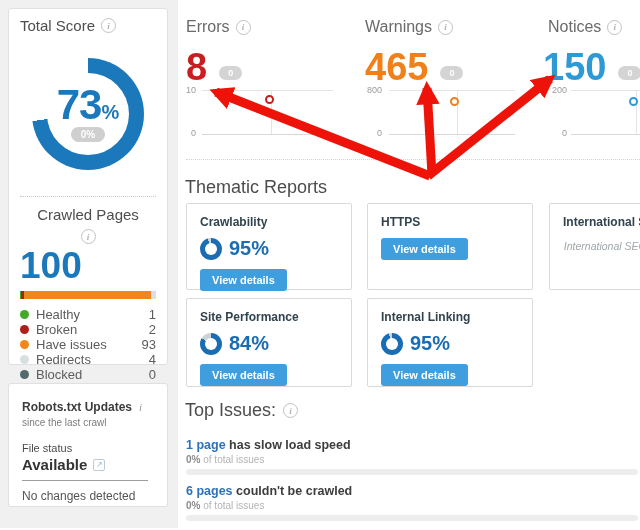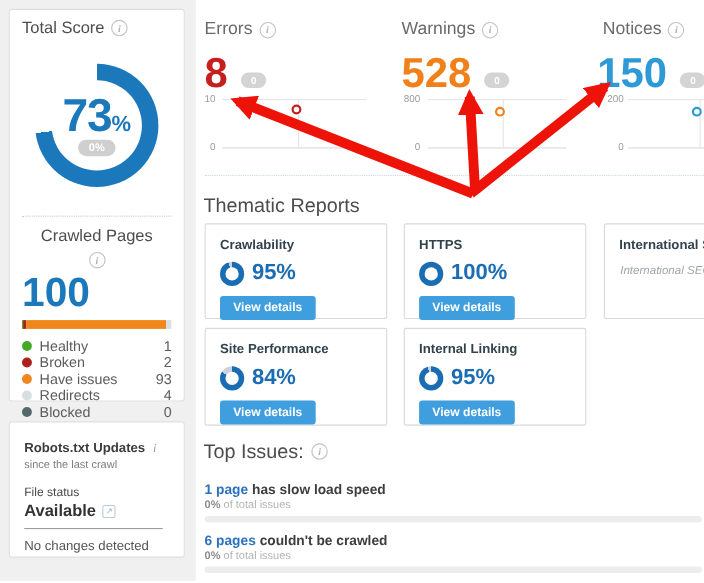--- a/index.html
+++ b/index.html
@@ -182,21 +182,21 @@
       <span class="pill">0</span>
     </div>
   </div>
 
   <div class="metric m1">
     <div class="metric-head">
       <span>Warnings</span>
       <span class="info">i</span>
     </div>
     <div class="metric-numrow">
-      <span class="metric-num" style="color: rgb(240, 128, 25);">528</span>
+      <span class="metric-num" style="color: rgb(240, 128, 25);">465</span>
       <span class="pill">0</span>
     </div>
   </div>
 
   <div class="metric m2">
     <div class="metric-head">
       <span>Notices</span>
       <span class="info">i</span>
     </div>
     <div class="metric-numrow">
@@ -238,26 +238,20 @@
       <div class="donut-sm" style="background: conic-gradient(rgb(27, 109, 179) 0deg, rgb(27, 109, 179) 342deg, rgb(201, 211, 217) 342deg, rgb(201, 211, 217) 360deg);">
           <div class="hole"></div>
         </div>
       <span class="tcard-pct">95%</span>
     </div>
     <span class="btn">View details</span>
   </div>
 
   <div class="tcard tc1">
     <div class="tcard-title">HTTPS</div>
-    <div class="tcard-row">
-      <div class="donut-sm" style="background: conic-gradient(rgb(27, 109, 179) 0deg, rgb(27, 109, 179) 360deg, rgb(201, 211, 217) 360deg, rgb(201, 211, 217) 360deg);">
-          <div class="hole"></div>
-        </div>
-      <span class="tcard-pct">100%</span>
-    </div>
     <span class="btn">View details</span>
   </div>
 
   <div class="tcard tc2">
     <div class="tcard-title">International SEO</div>
     <div class="intl-note">International SEO is not used on this site</div>
   </div>
 
   <div class="tcard tc3">
     <div class="tcard-title">Site Performance</div>

